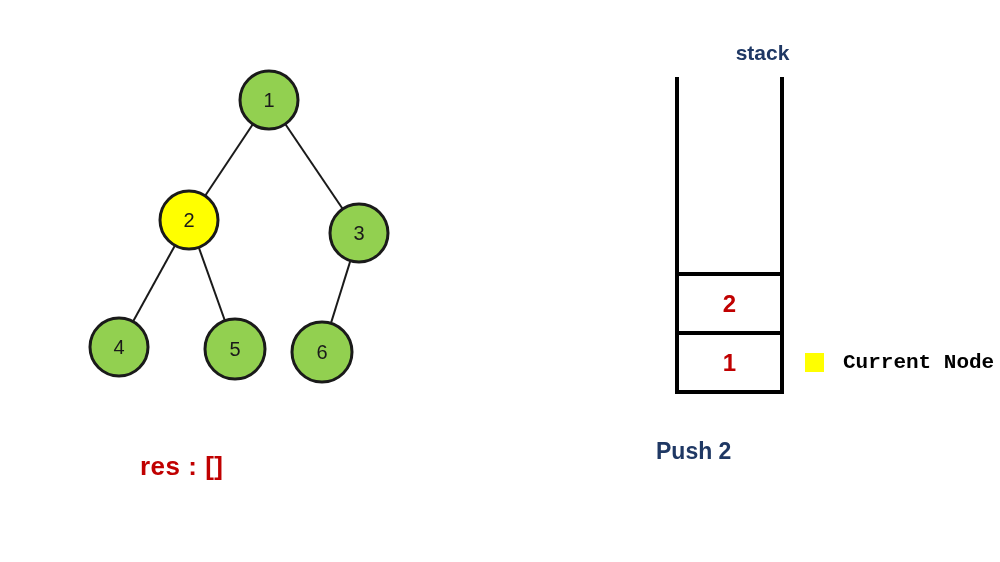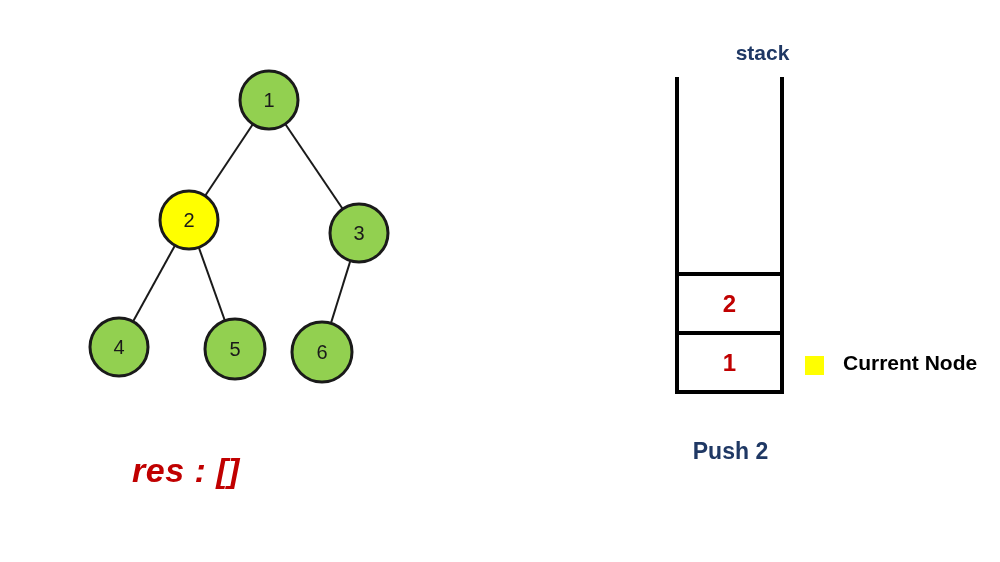--- a/index.html
+++ b/index.html
@@ -15,27 +15,26 @@
     background: var(--bg, #ffffff);
     overflow: hidden;
   }
   #tree-svg {
     position: absolute;
     left: 0;
     top: 0;
   }
   .res-label {
     position: absolute;
-    left: 132px;
+    left: 140px;
     top: 451px;
-    font-size: 34px;
+    font-size: 26px;
     font-weight: bold;
     color: var(--result-color, #c00000);
     letter-spacing: 0.5px;
-    font-style: italic;
   }
   .stack-title {
     position: absolute;
     left: 708px;
     top: 41px;
     width: 109px;
     text-align: center;
     font-size: 21px;
     font-weight: bold;
     color: var(--heading-color, #1f3864);
@@ -60,35 +59,35 @@
     border-top: 4px solid var(--stack-border, #000000);
     display: flex;
     align-items: center;
     justify-content: center;
     font-size: 24px;
     font-weight: bold;
     color: var(--stack-value-color, #c00000);
   }
   .stack-caption {
     position: absolute;
-    left: 676px;
+    left: 656px;
     top: 438px;
     width: 109px;
-    text-align: center;
     font-size: 23px;
     font-weight: bold;
     color: var(--heading-color, #1f3864);
   }
   .legend {
     position: absolute;
     left: 805px;
     top: 351px;
     display: flex;
-    align-items: flex-end;
+    align-items: center;
     gap: 19px;
+    font-family: Liberation Mono, monospace;
   }
   .legend-swatch {
     width: 19px;
     height: 19px;
     background: var(--swatch-color, #ffff00);
     flex: 0 0 auto;
   }
   .legend-label {
     font-size: 21px;
     font-weight: bold;

